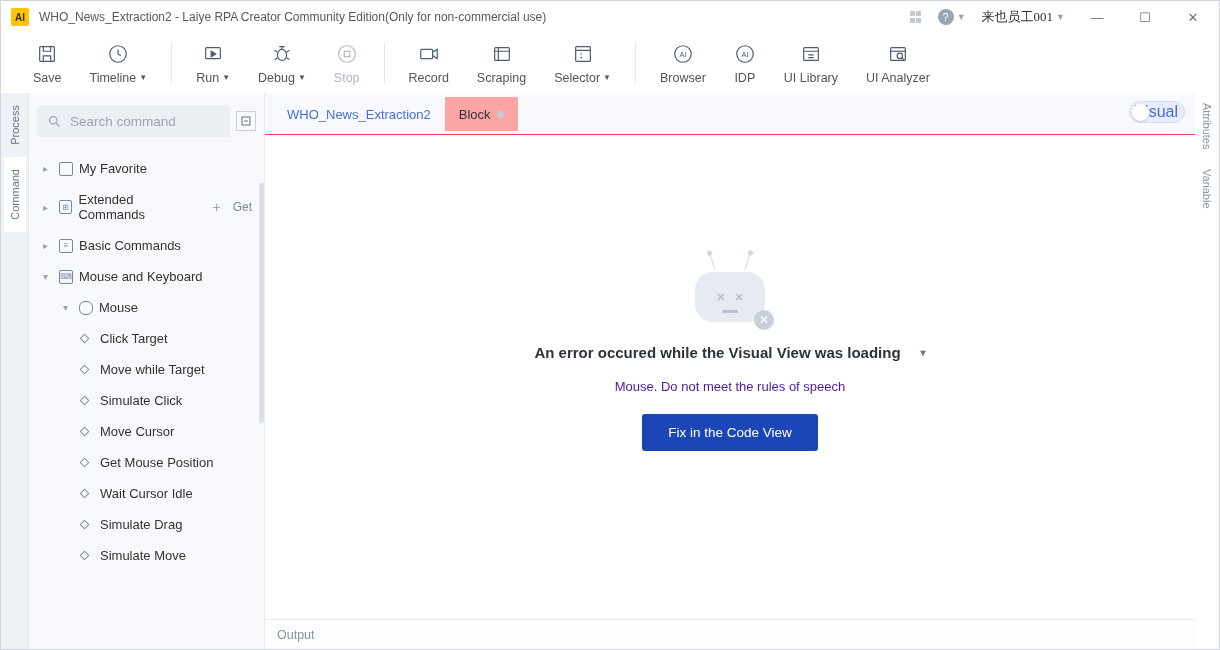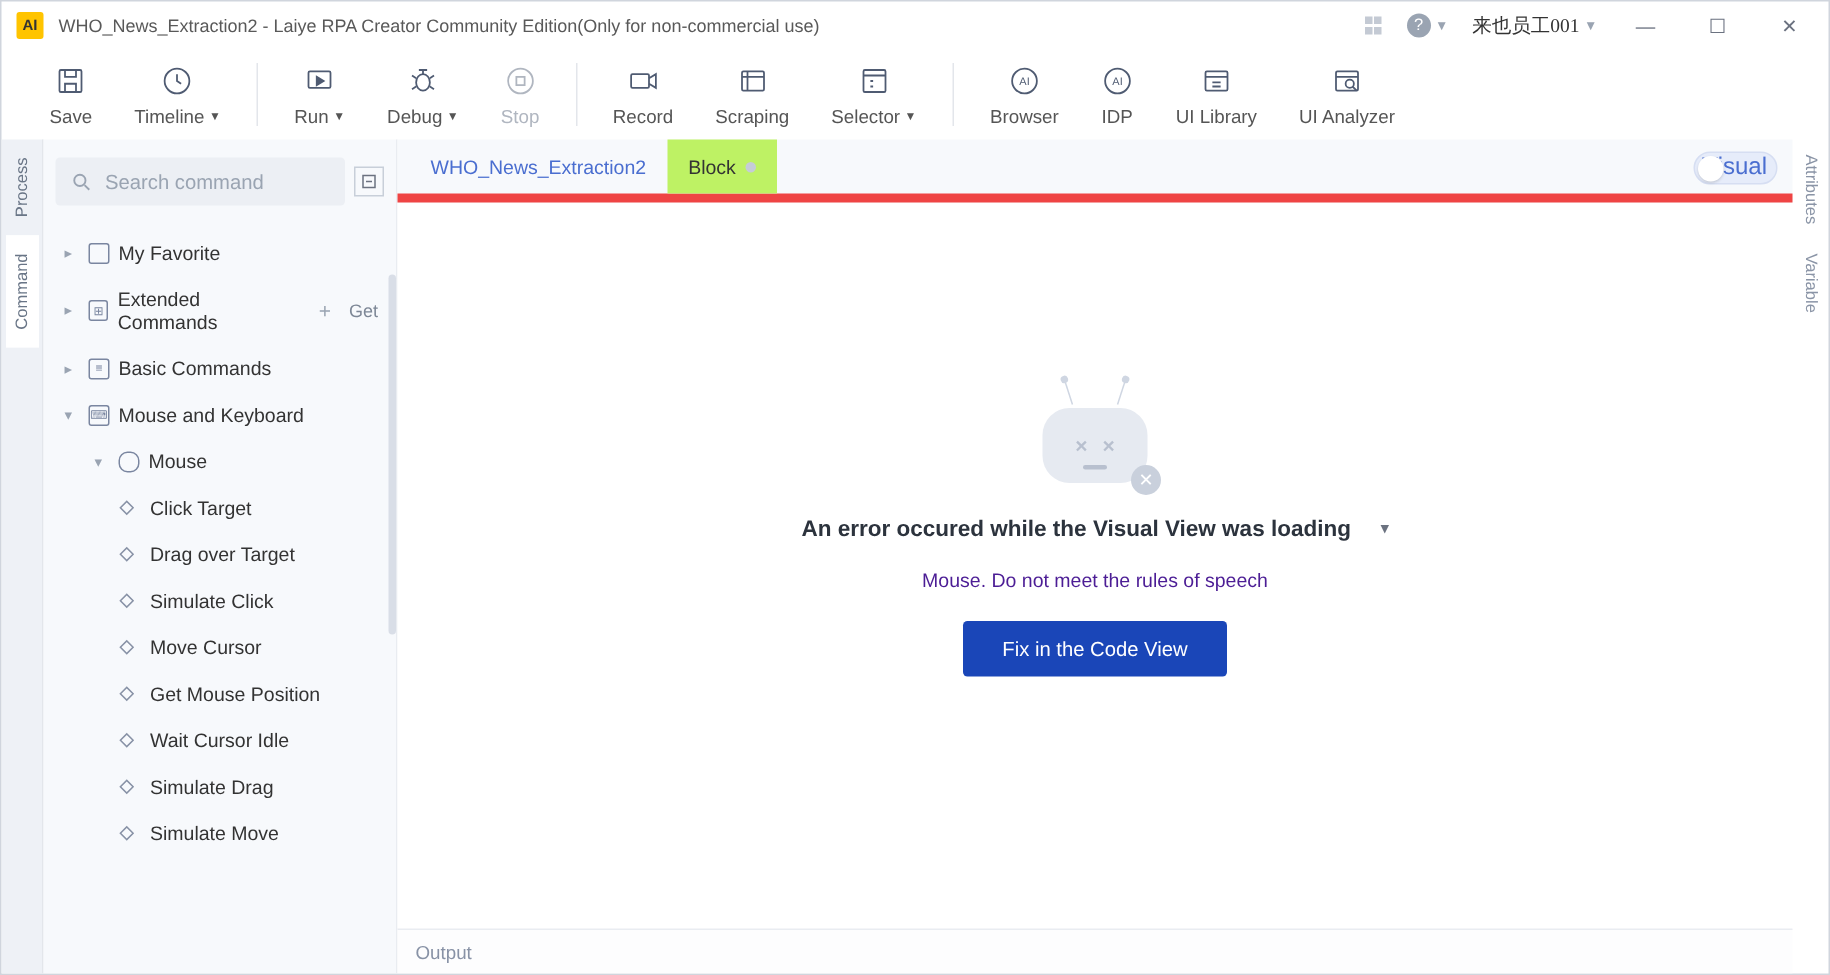--- a/index.html
+++ b/index.html
@@ -39,24 +39,24 @@
 .tree .node .nico { width:14px; height:14px; border:1px solid #7a86a0; border-radius:2px; display:inline-flex; align-items:center; justify-content:center; font-size:8px; color:#7a86a0; }
 .tree .node.d1 { padding-left:14px; }
 .tree .node.d2 { padding-left:34px; }
 .tree .node.d3 { padding-left:52px; }
 .tree .node .diam { width:7px; height:7px; border:1px solid #8892a6; transform:rotate(45deg); margin-right:6px; }
 .tree .ext-row { display:flex; align-items:center; }
 .tree .ext-row .plus { margin-left:6px; color:#9aa4b2; font-size:14px; }
 .tree .ext-row .get { margin-left:6px; font-size:12px; color:#7d8796; }
 .tree-scrollind { position:absolute; right:0; top:90px; width:5px; height:240px; background:#d9dee7; border-radius:3px; }
 .main { flex:1; display:flex; flex-direction:column; position:relative; }
-.tab-row { height:42px; background:#f7f9fc; display:flex; padding:0 8px; border-bottom:6px solid #ef4444; position:relative; }
+.tab-row { height:42px; background:#f7f9fc; display:flex; align-items:center; padding:0 8px; border-bottom:1px solid #ef4444; position:relative; }
 .tab { padding:10px 14px 9px; font-size:13px; cursor:pointer; color:#4f5b72; display:flex; align-items:center; gap:6px; }
 .tab.file { color:#4a6ed0; }
-.tab.active { background:#bef264; color:#333; }
+.tab.active { background:#fca5a5; color:#333; }
 .tab .dot { width:7px; height:7px; border-radius:50%; background:#c5ccd8; }
 .visual-toggle { position:absolute; right:10px; top:8px; width:56px; height:22px; border-radius:11px; background:#e6ecfa; display:flex; align-items:center; font-size:16px; color:#4a6ed0; padding-right:6px; justify-content:flex-end; cursor:pointer; border:1px solid #d6def2; }
 .visual-toggle .knob { position:absolute; left:2px; top:2px; width:17px; height:17px; border-radius:50%; background:#fff; box-shadow:0 1px 2px rgba(0,0,0,.15); }
 .canvas { flex:1; background:#fff; display:flex; flex-direction:column; align-items:center; justify-content:center; padding-bottom:40px; }
 .robot { position:relative; width:80px; height:66px; margin-bottom:14px; }
 .robot .ant { position:absolute; top:-10px; width:1px; height:16px; background:#cfd6e2; }
 .robot .ant.l { left:22px; transform:rotate(-18deg); }
 .robot .ant.r { right:22px; transform:rotate(18deg); }
 .robot .ant::before { content:""; position:absolute; top:-4px; left:-2px; width:5px; height:5px; border-radius:50%; background:#cfd6e2; }
 .robot .head { width:70px; height:50px; background:#e6eaf1; border-radius:18px; position:absolute; left:5px; top:8px; display:flex; align-items:center; justify-content:center; gap:10px; }
@@ -276,21 +276,21 @@
           <span class="arrow">▾</span>
           <span class="nico" style="border-radius:6px"></span>
           <span>Mouse</span>
         </div>
       <div class="node d3">
           <span class="diam"></span>
           <span>Click Target</span>
         </div>
       <div class="node d3">
           <span class="diam"></span>
-          <span>Drag over Target</span>
+          <span>Move while Target</span>
         </div>
       <div class="node d3">
           <span class="diam"></span>
           <span>Simulate Click</span>
         </div>
       <div class="node d3">
           <span class="diam"></span>
           <span>Move Cursor</span>
         </div>
       <div class="node d3">

